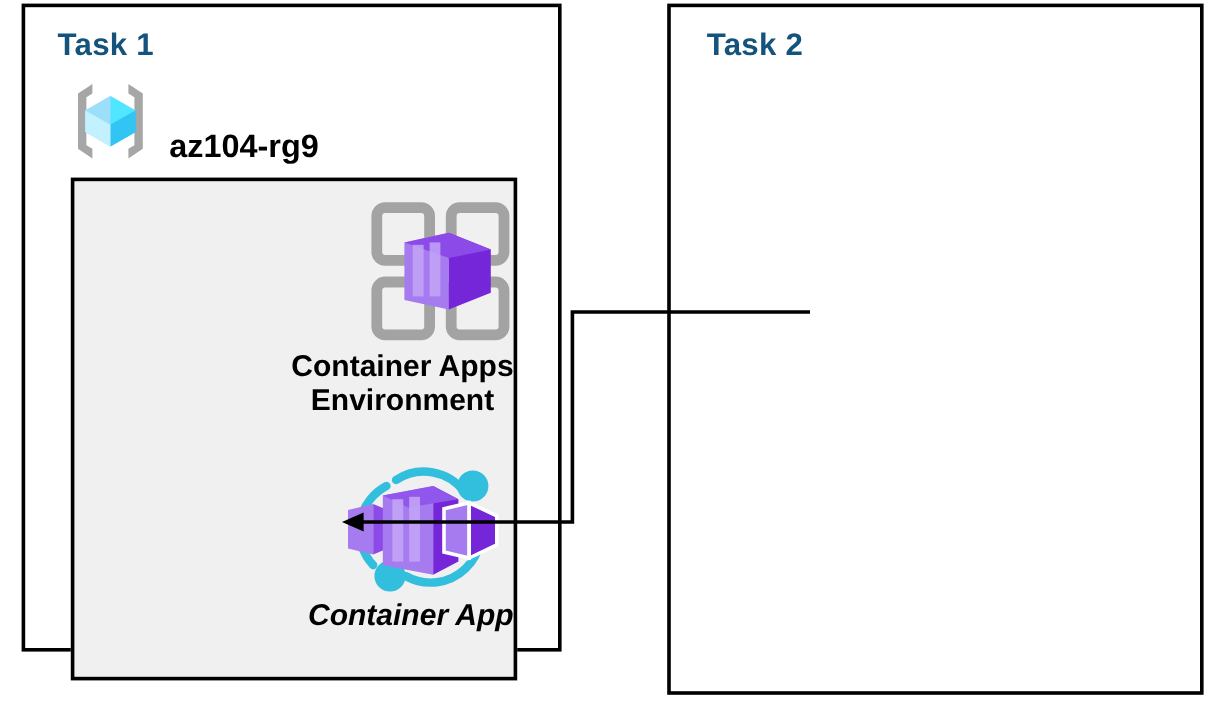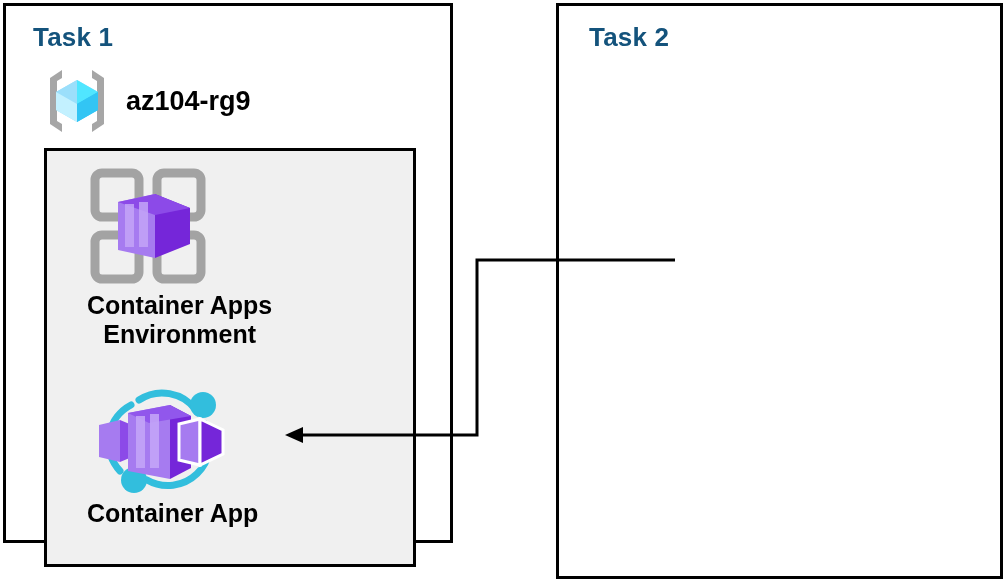--- a/index.html
+++ b/index.html
@@ -10,68 +10,67 @@
     overflow: hidden;
   }
   #canvas { position: relative; width: 1006px; height: 584px; background: #fff; }
 
   
   .panel {
     position: absolute;
     background: #ffffff;
     border: 3px solid #000000;
   }
-  #panel-task1 { left: 3px;  top: 3px; width: 450px; height: 540px; }
+  #panel-task1 { left: 18px;  top: 3px; width: 450px; height: 540px; }
   #panel-task2 { left: 556px; top: 3px; width: 447px; height: 576px; padding-left: 38px; }
 
   .panel-title {
     position: absolute;
     font-size: 26px;
     font-weight: bold;
     color: #14537c;
     letter-spacing: 0.2px;
     white-space: nowrap;
   }
   #title-task1 { left: 27px; top: 16px; }
   #title-task2 { left: 30px; top: 16px; }
 
   
   #rg-row {
     position: absolute;
     left: 34px; top: 58px;
-    display: flex; align-items: center; gap: 12px;
+    display: flex; align-items: flex-end; gap: 12px;
   }
   #rg-label {
     font-size: 27px; font-weight: bold; color: #000; white-space: nowrap;
   }
 
   
   .inner-box {
     position: absolute;
     background: #f0f0f0;
     border: 3px solid #000000;
   }
   #inner-task1 { left: 38px; top: 142px; width: 372px; height: 419px; }
 
   
   .node {
     position: absolute;
     display: flex; flex-direction: column;
-    align-items: flex-start;
+    align-items: flex-end;
     width: 100%;
-    margin-left: 40px;
   }
   .node-label {
     font-size: 25px; font-weight: bold; color: #000;
     text-align: center; line-height: 1.15;
     white-space: pre-line;
     margin-top: 4px;
   }
   #node-cae  { left: 0; top: 14px; }
-  #node-ca   { left: 0; top: 232px; }
+  #node-ca   { left: 0; top: 232px; font-style: italic; }
 
   .icon-wrap { display: block; line-height: 0; }
 
   
   #connector {
     position: absolute; left: 0; top: 0;
     width: 1006px; height: 584px;
     pointer-events: none;
   }
 </style>

